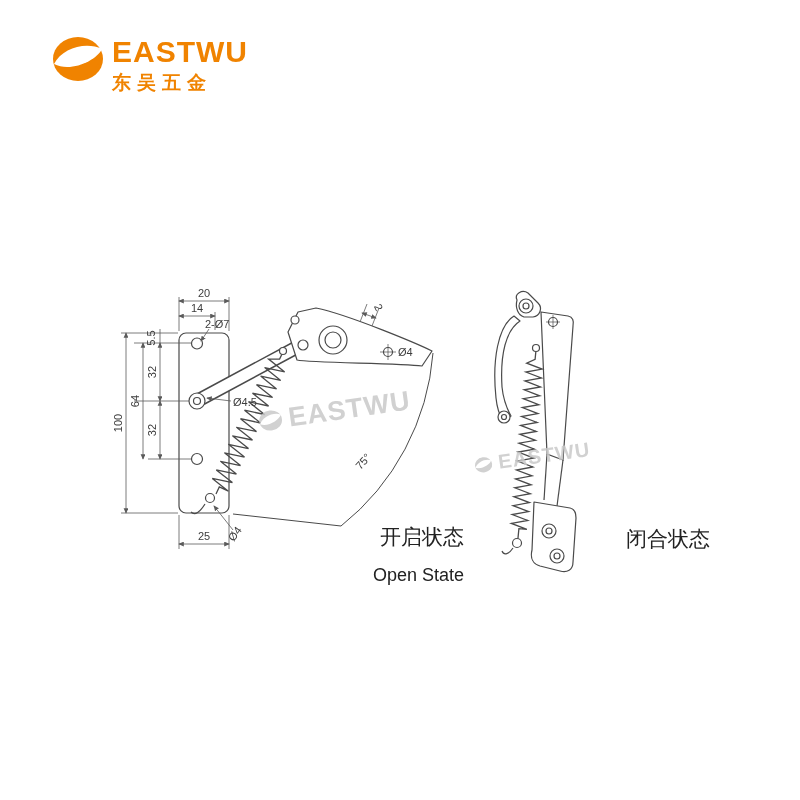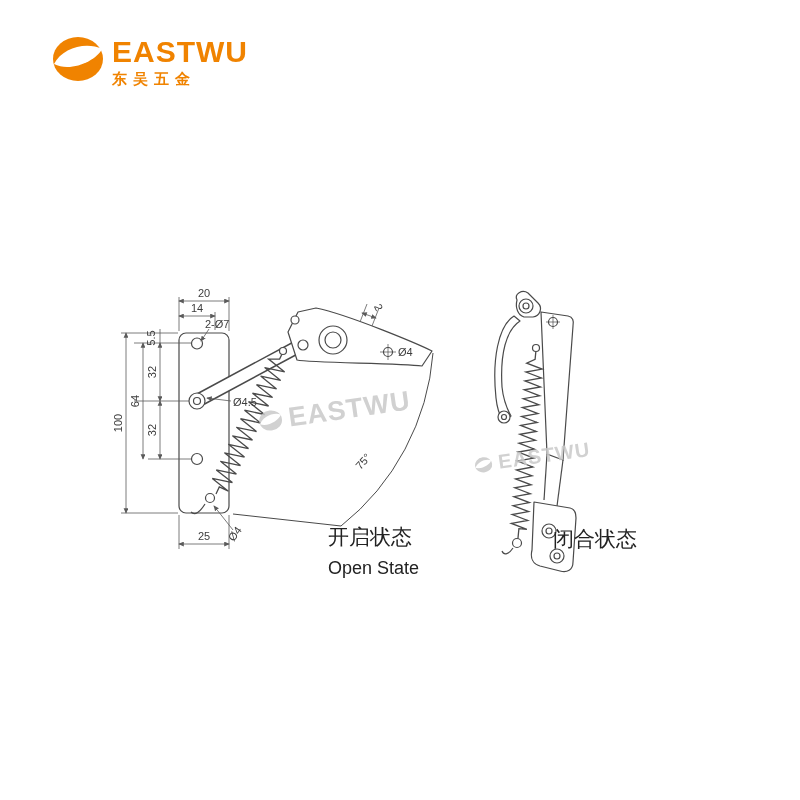--- a/index.html
+++ b/index.html
@@ -3,32 +3,32 @@
 <meta charset="utf-8">
 <style>
   html,body{margin:0;padding:0;}
   body{
     width:800px;height:800px;background:#ffffff;position:relative;overflow:hidden;
     font-family:"Liberation Sans", sans-serif;
   }
   .logo{position:absolute;left:52px;top:36px;display:flex;align-items:flex-start;gap:8px;}
   .logo-icon{width:52px;height:46px;flex:none;}
   .logo-name{color:#F08300;font-weight:bold;font-size:30px;letter-spacing:1px;line-height:1.05;}
-  .logo-sub{color:#F08300;font-weight:bold;font-size:15px;letter-spacing:6px;margin-top:2px;}
+  .logo-sub{color:#F08300;font-weight:bold;font-size:19px;letter-spacing:6px;margin-top:2px;}
   .drawing-svg{position:absolute;left:0;top:0;z-index:2;}
   .watermark{position:absolute;z-index:3;display:flex;align-items:center;gap:6px;
     color:#C9C9C9;font-weight:bold;opacity:.85;pointer-events:none;}
   .watermark .wm-icon{flex:none;}
   .wm-1{left:258px;top:396px;font-size:27px;letter-spacing:1px;transform:rotate(-8deg);}
   .wm-2{left:474px;top:446px;font-size:20px;letter-spacing:1px;transform:rotate(-8deg);}
-  .state-label{position:absolute;z-index:4;text-align:left;color:#222;}
+  .state-label{position:absolute;z-index:4;text-align:right;color:#222;}
   .state-label .cn{font-size:21px;font-weight:500;}
-  .state-label .en{font-size:18px;margin-top:7px;}
+  .state-label .en{font-size:18px;margin-top:14px;}
   .state-open{left:328px;top:523px;width:136px;}
-  .state-closed{left:553px;top:525px;width:130px;}
+  .state-closed{left:580px;top:525px;width:130px;}
   text{font-family:"Liberation Sans", sans-serif;fill:#3c3c3c;font-size:11px;}
 </style>
 </head>
 <body>
 
 <header class="logo">
   <svg class="logo-icon" viewBox="0 0 52 46">
     <ellipse cx="26" cy="23" rx="25" ry="22" fill="#F08300"></ellipse>
     <path d="M2,28 C10,12 34,5 50,13 C45,24 19,37 2,28 Z" fill="#ffffff"></path>
     <path d="M6,31 C16,36 34,32 46,22 C48,26 46,30 42,34 C34,42 16,42 8,35 Z" fill="#F08300"></path>

